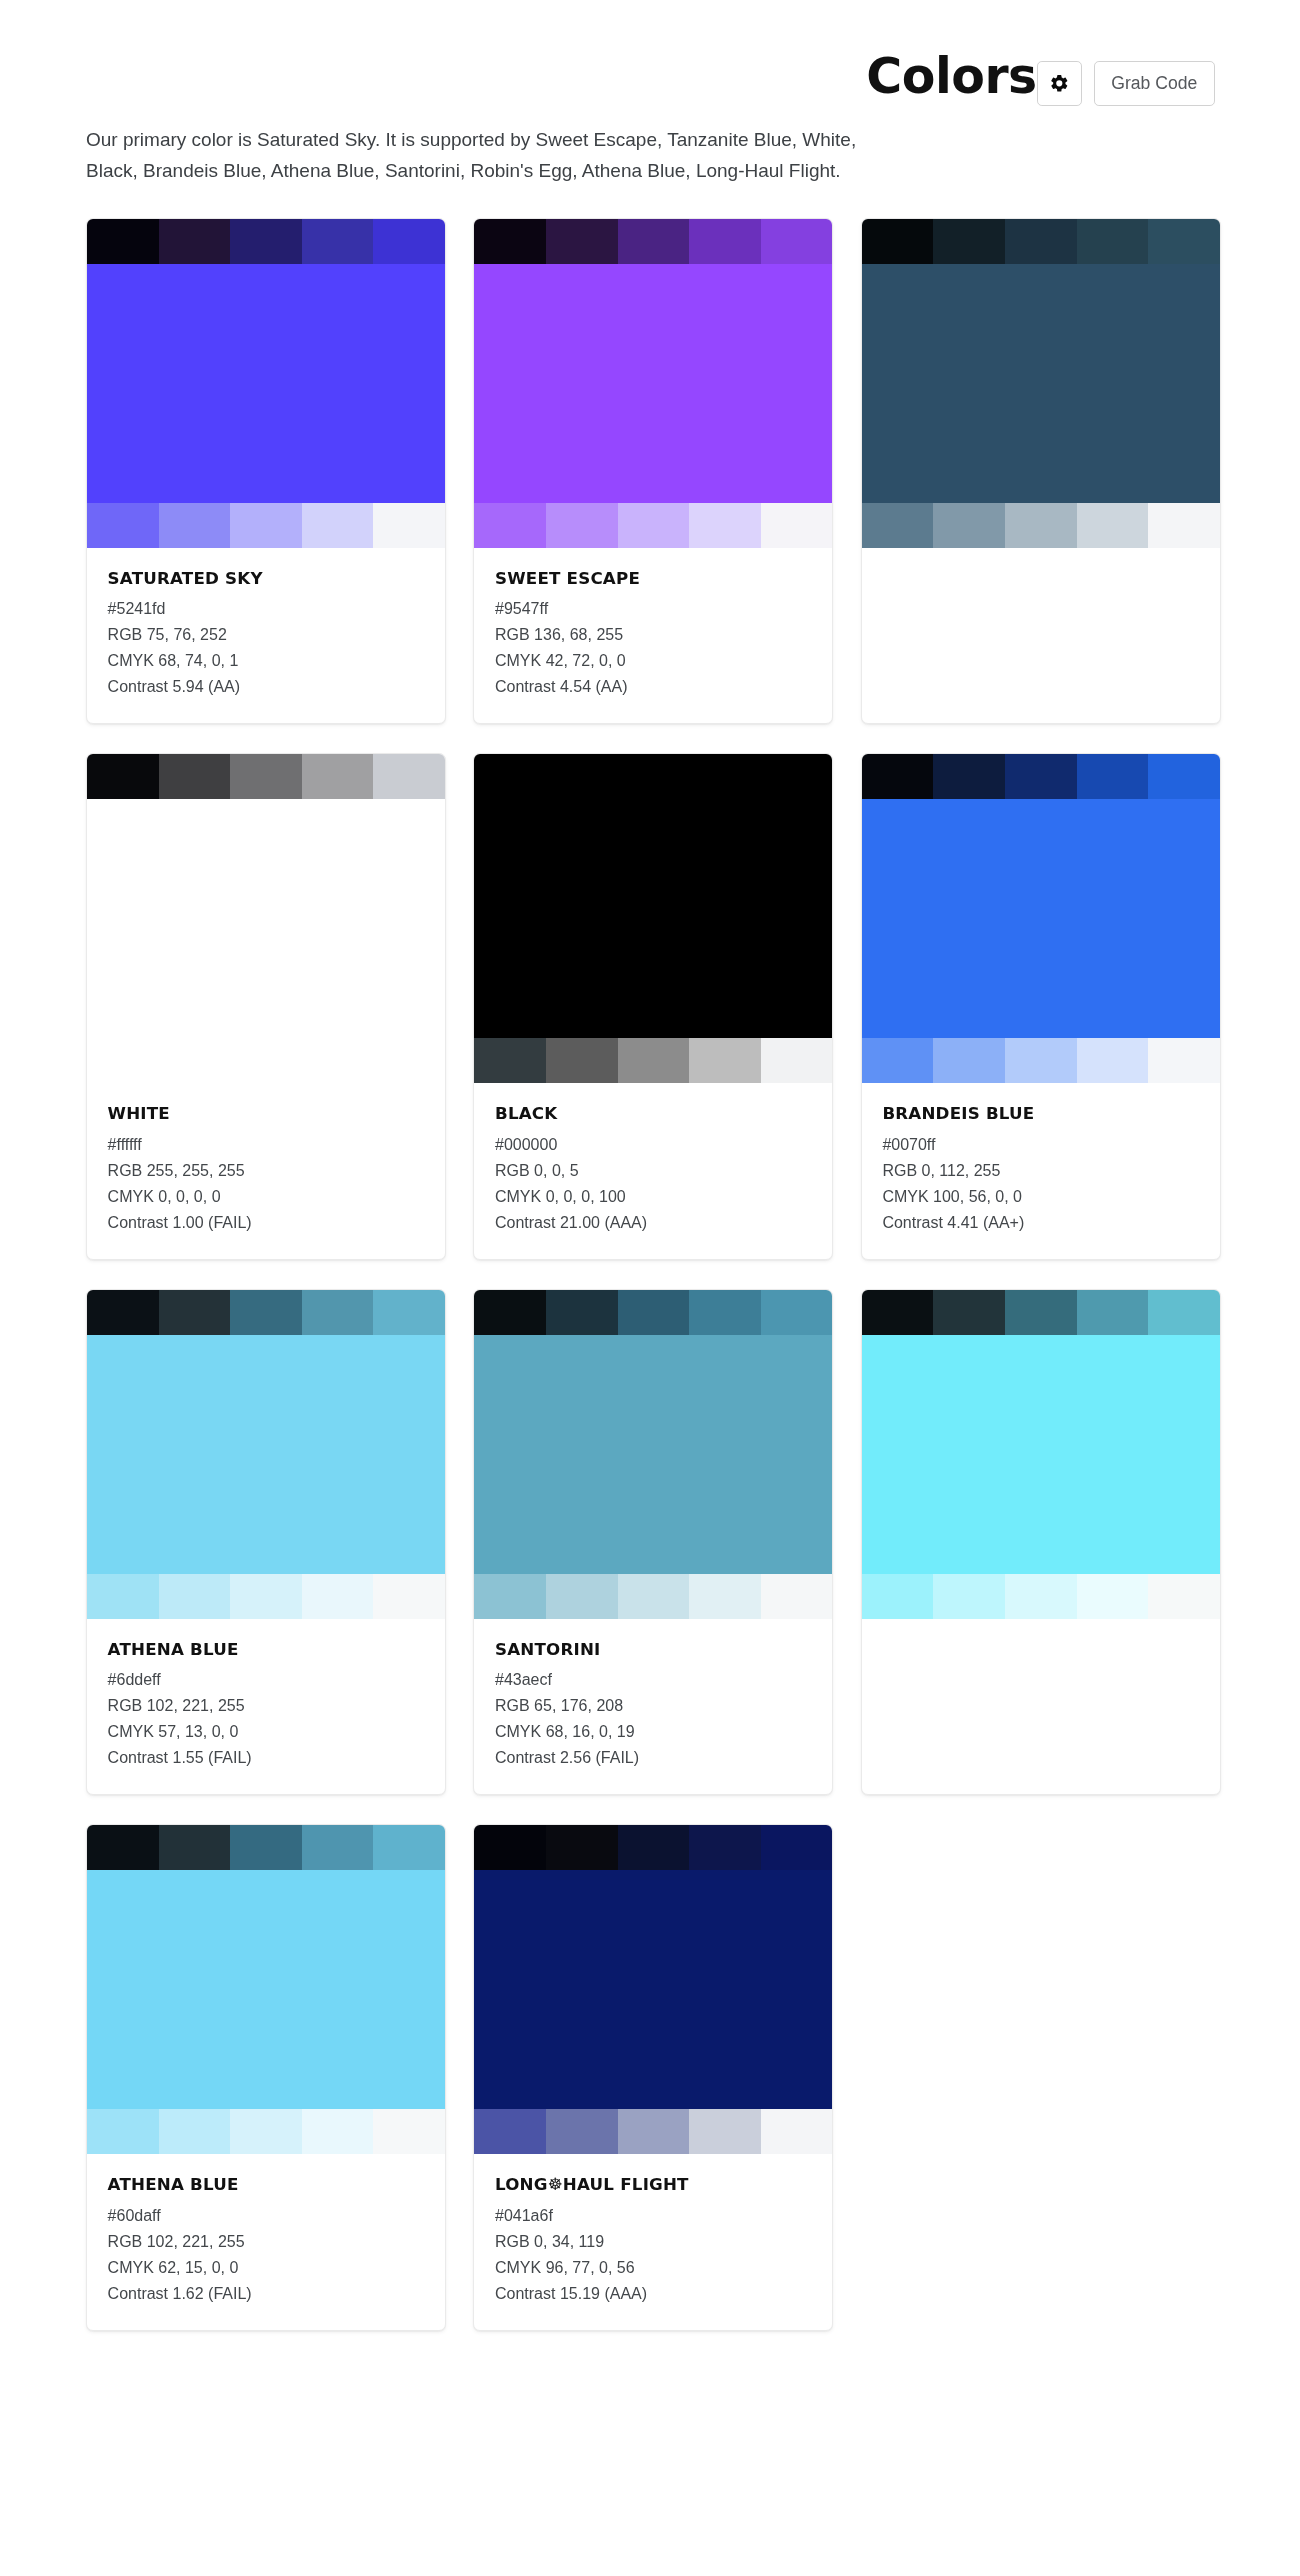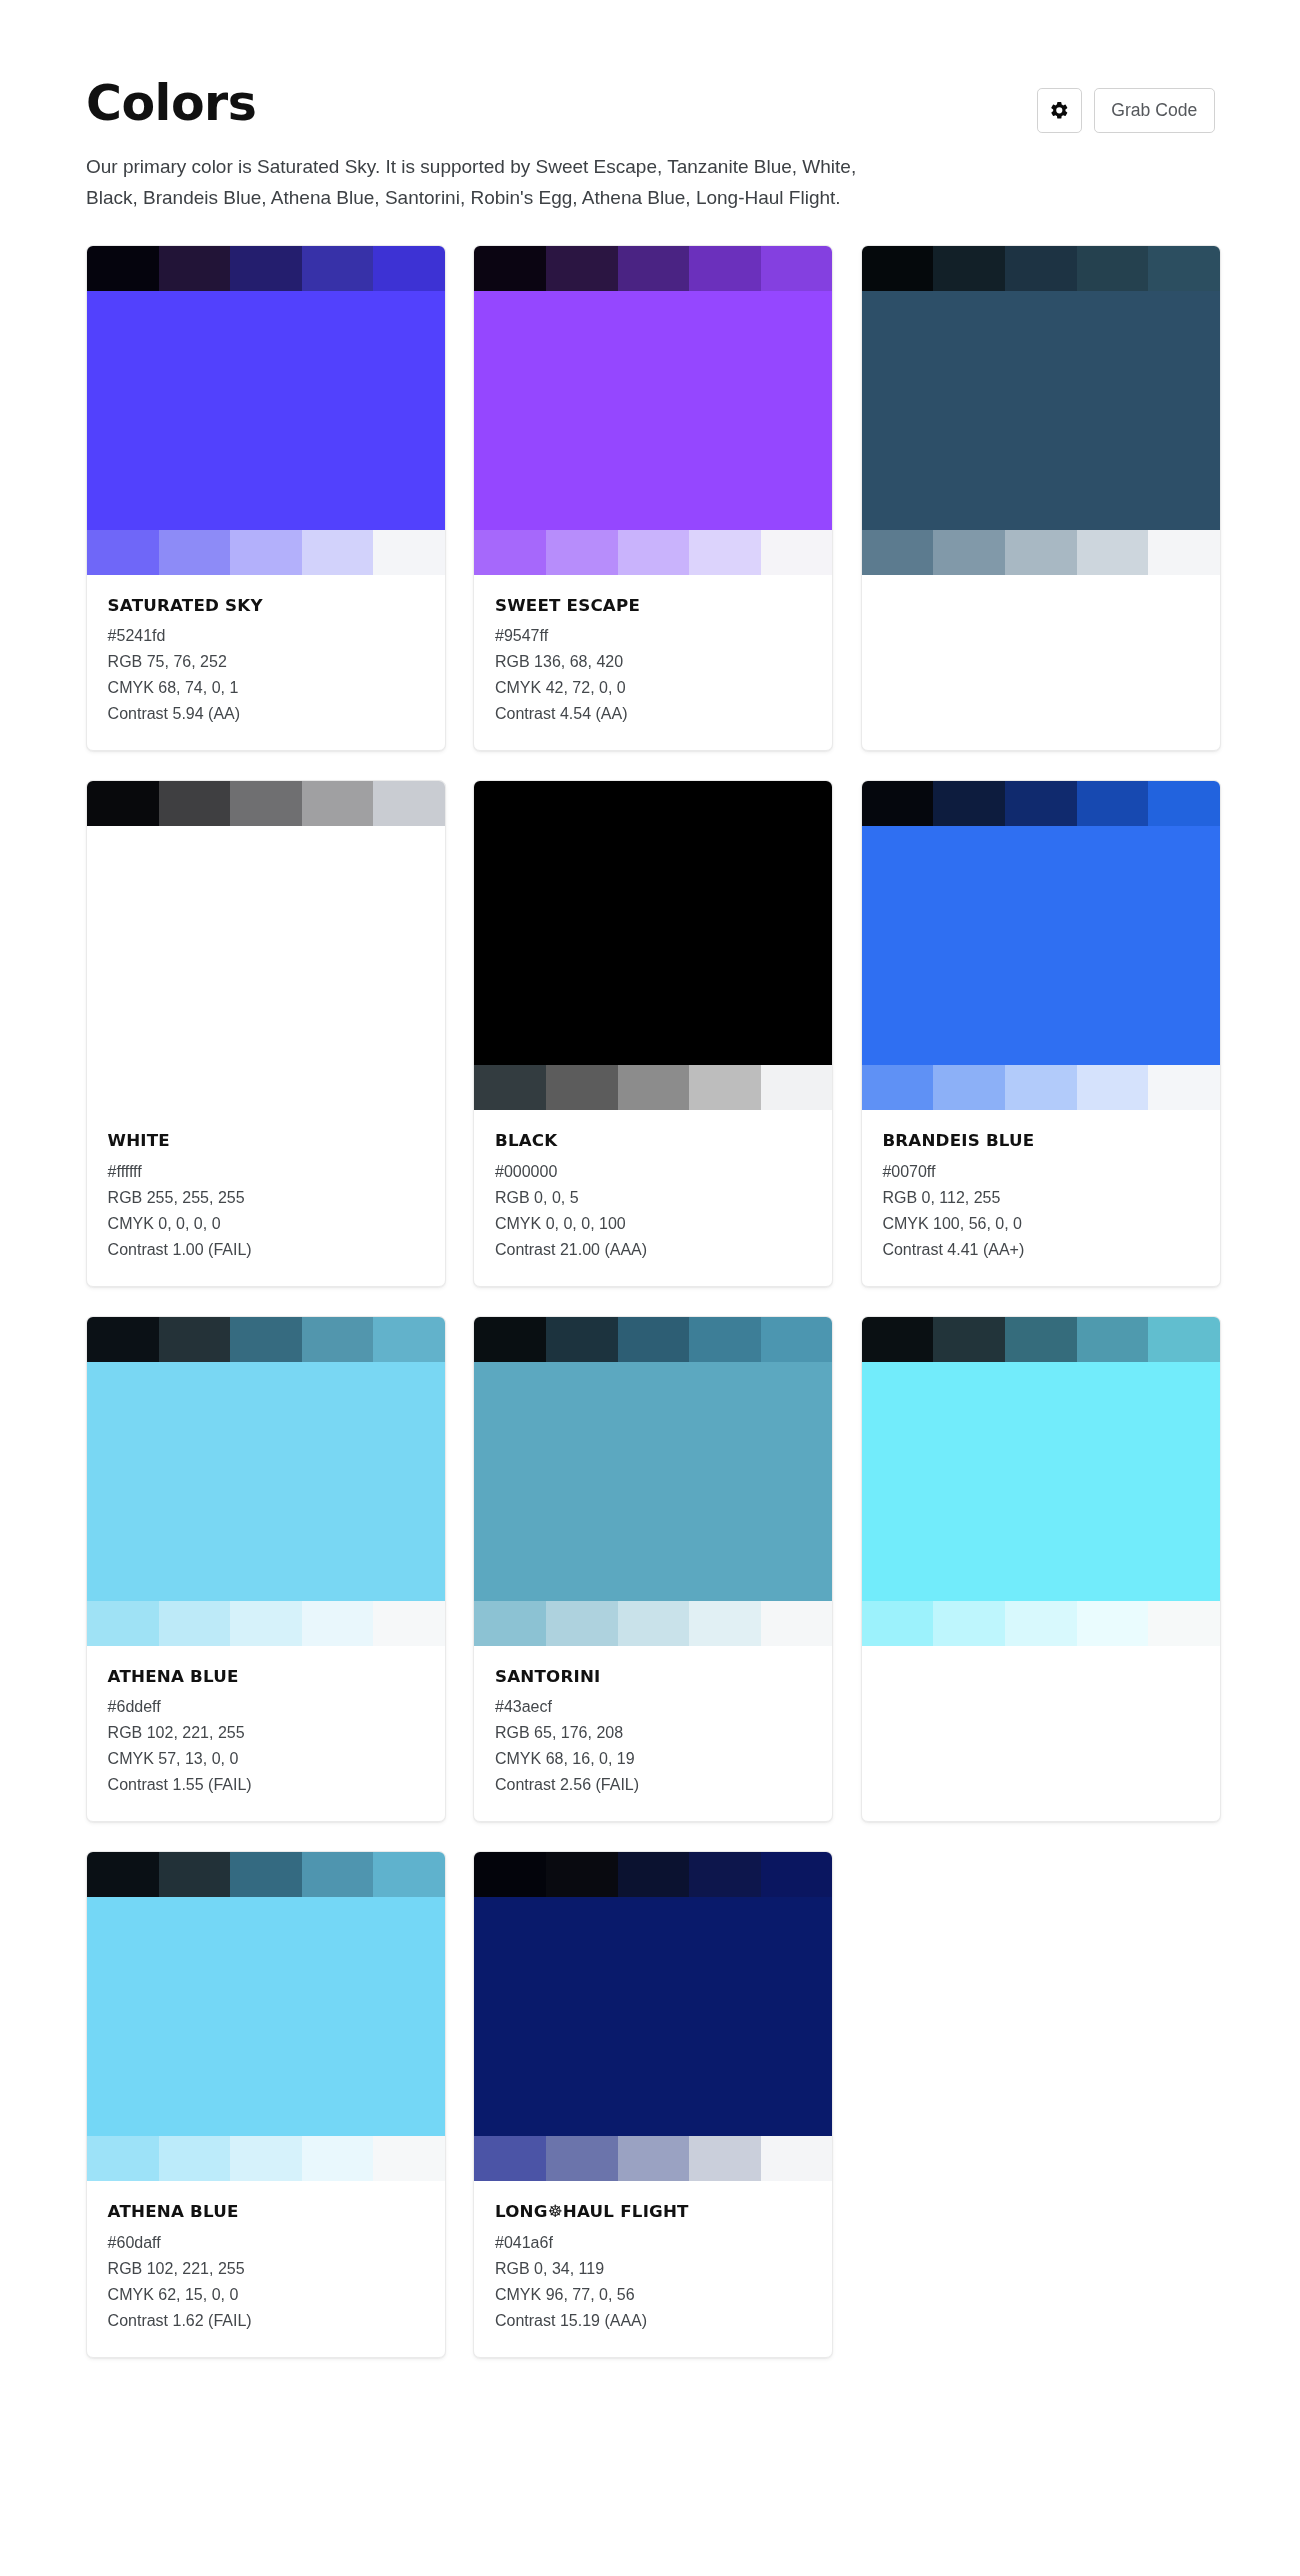--- a/index.html
+++ b/index.html
@@ -18,23 +18,22 @@
   .page {
     width: 1301px;
     padding: 0 86px;
     padding-top: 51px;
   }
 
   
   .header-row {
     display: flex;
     align-items: flex-start;
-    justify-content: space-between;
+    justify-content: flex-end;
     margin-bottom: 19.6px;
-    margin-top: 27px;
   }
   .page-title {
     font-family: "DejaVu Sans", sans-serif;
     font-size: 49px;
     line-height: 1.05;
     font-weight: 900;
     letter-spacing: -0.5px;
     color: #111111;
   }
   .header-actions {
@@ -188,21 +187,21 @@
             <div style="background: rgb(166, 104, 251);"></div>
             <div style="background: rgb(183, 141, 251);"></div>
             <div style="background: rgb(201, 179, 252);"></div>
             <div style="background: rgb(220, 211, 252);"></div>
             <div style="background: rgb(245, 244, 248);"></div>
           </div>
         </div>
         <div class="card-body">
           <div class="color-name">SWEET ESCAPE</div>
           <div class="meta-line">#9547ff</div>
-          <div class="meta-line">RGB 136, 68, 420</div>
+          <div class="meta-line">RGB 136, 68, 255</div>
           <div class="meta-line">CMYK 42, 72, 0, 0</div>
           <div class="meta-line">Contrast 4.54 (AA)</div>
         </div>
       </div>
       <div class="card">
         <div class="swatch-stack">
           <div class="shade-strip">
             <div style="background: rgb(5, 9, 12);"></div>
             <div style="background: rgb(18, 32, 40);"></div>
             <div style="background: rgb(29, 51, 67);"></div>

